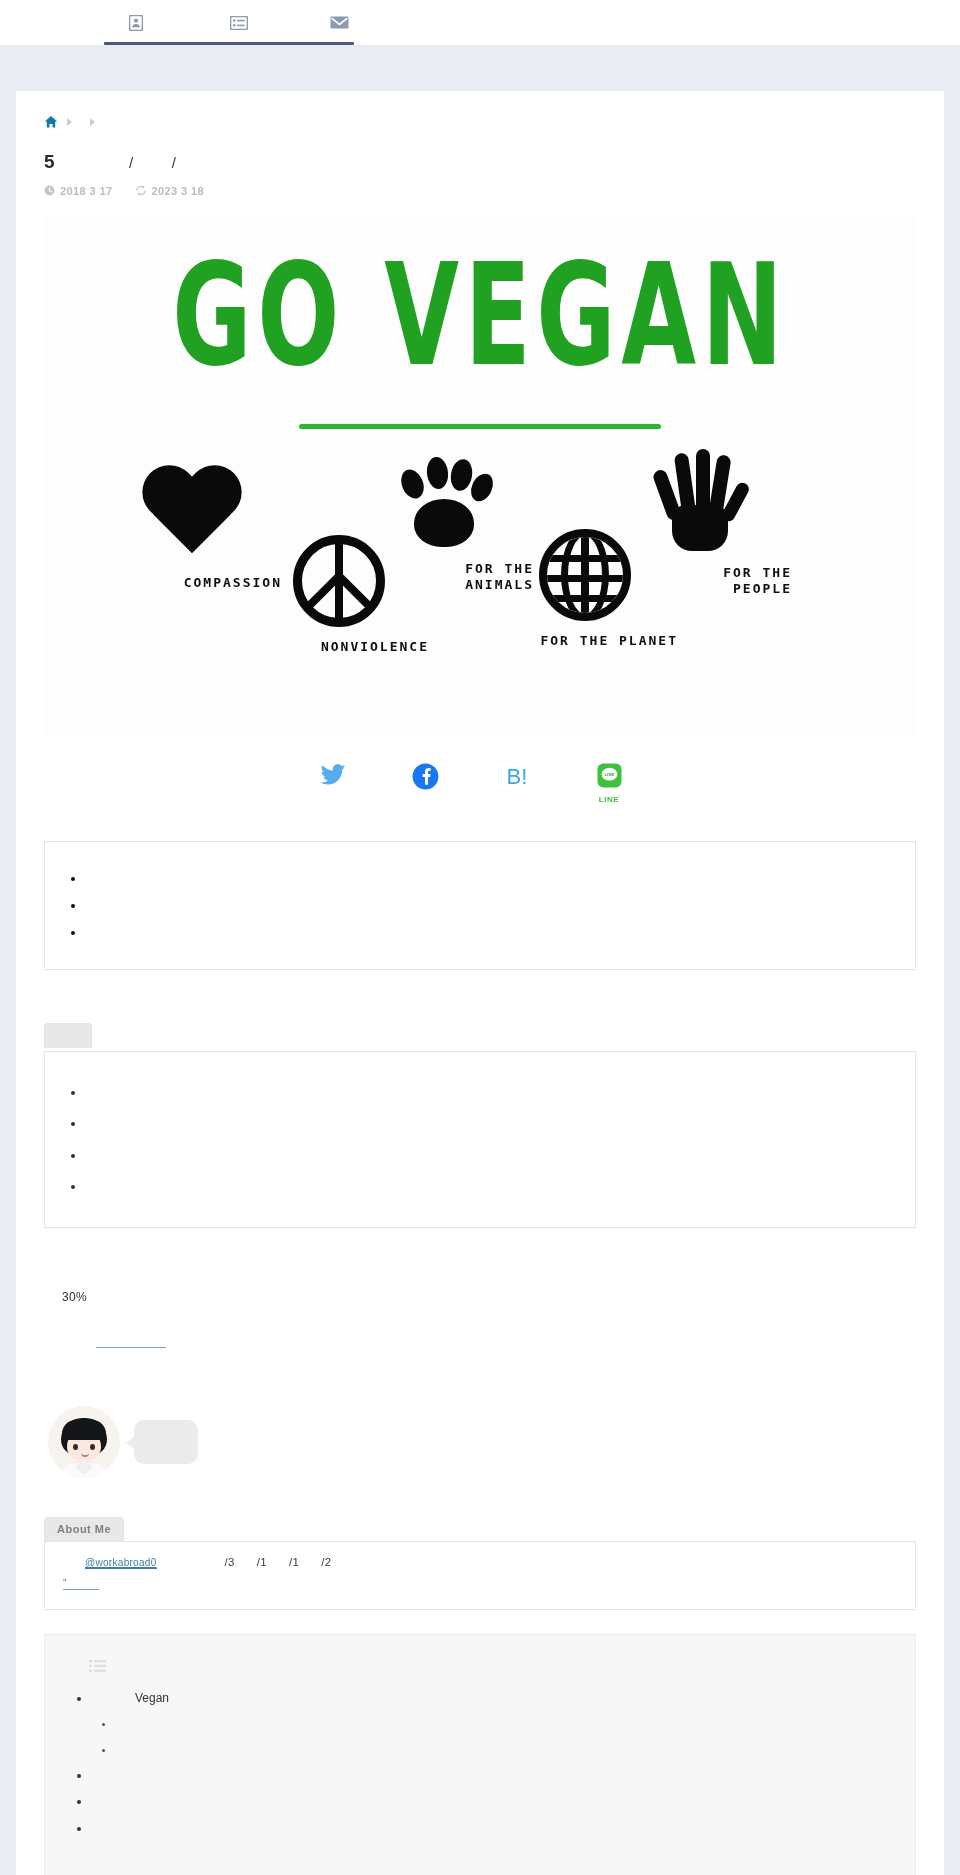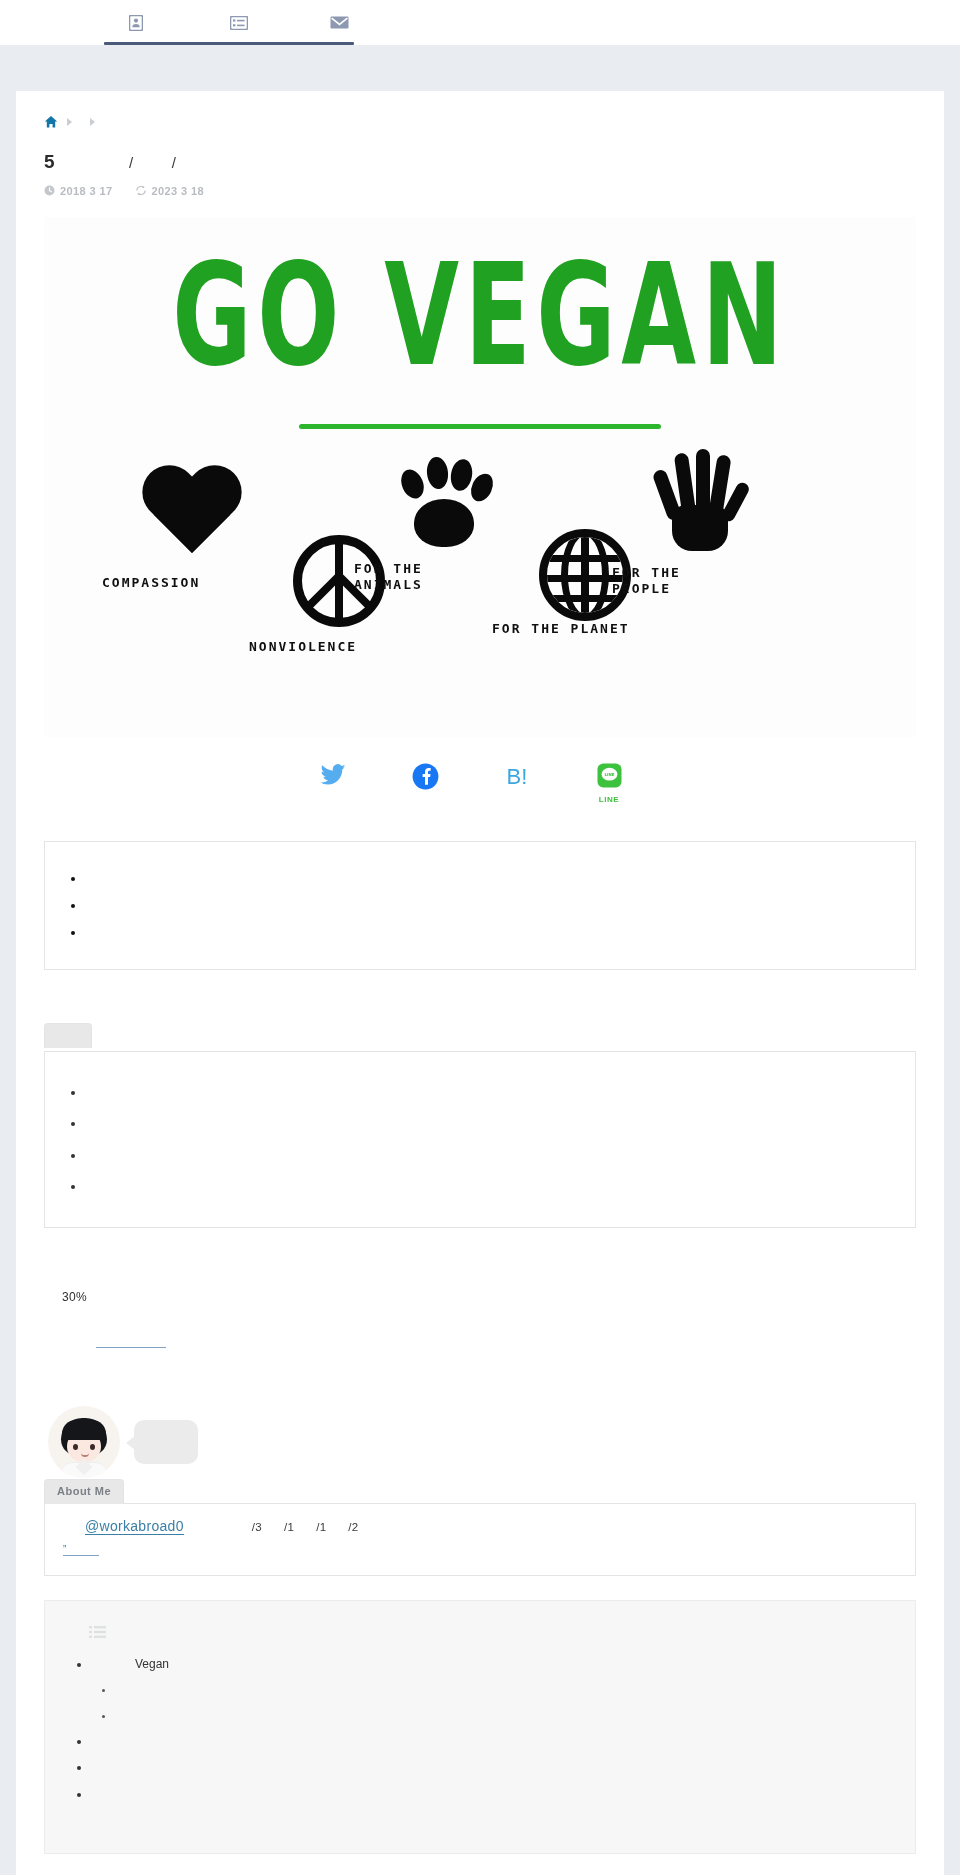--- a/index.html
+++ b/index.html
@@ -144,21 +144,21 @@
     background: #2db62d;
     border-radius: 3px;
   }
   .hero-icons {
     position: absolute;
     top: 250px;
     left: 0;
     width: 100%;
     height: 230px;
   }
-  .hv { position: absolute; text-align: left; }
+  .hv { position: absolute; text-align: right; }
   .hv-label {
     font-family: "DejaVu Sans Mono", monospace;
     font-size: 13px;
     letter-spacing: 2px;
     color: #101010;
     line-height: 1.25;
     white-space: pre-line;
     font-weight: bold;
   }
   .heart {
@@ -337,32 +337,32 @@
   }
   .bubble:before {
     content: ""; position: absolute; left: -8px; top: 16px;
     width: 0; height: 0;
     border-right: 9px solid #ebebeb;
     border-top: 7px solid transparent;
     border-bottom: 7px solid transparent;
   }
 
   
-  .about-wrap { }
+  .about-wrap { margin-top: 38px; }
   .about-body {
     border: 1px solid #e2e4e8; background: #fff;
     padding: 14px 18px 18px 18px; min-height: 62px;
   }
   .about-line {
     display: flex; align-items: baseline; padding-left: 22px;
     font-size: 11.5px; color: #4a4a4a; letter-spacing: .3px;
   }
   .about-handle {
     color: #3a7fa5; border-bottom: 1px solid #3a7fa5;
-    cursor: pointer; font-size: 14px;
+    cursor: pointer; font-size: 10px; text-decoration: underline;
   }
   .about-frag { display: inline-block; color: #3a3a3a; }
   .gapA { display: inline-block; width: 68px; }
   .gapB { display: inline-block; width: 22px; }
   .about-quote {
     margin-top: 9px; padding-left: 0;
     display: inline-block; color: #3a7fa5; font-size: 10px;
     border-bottom: 1px solid #7fa3c3; min-width: 36px;
   }
 
@@ -504,21 +504,21 @@
 ANIMALS</div>
       </div>
 
       <div class="hv" style="left:448px; top:62px; width:186px;">
         <div class="globe">
           <span class="band b1"></span>
                 <span class="band b2"></span>
                 <span class="band b3"></span>
           <span class="ell"></span>
         </div>
-        <div class="hv-label" style="">FOR THE PLANET</div>
+        <div class="hv-label" style="margin-top:12px;">FOR THE PLANET</div>
       </div>
 
       <div class="hv" style="left:568px; top:-20px; width:180px;">
         <div class="hand">
           <i class="f1"></i>
                 <i class="f2"></i>
                 <i class="f3"></i>
                 <i class="f4"></i>
                 <i class="f5"></i>
                 <i class="palm"></i>

